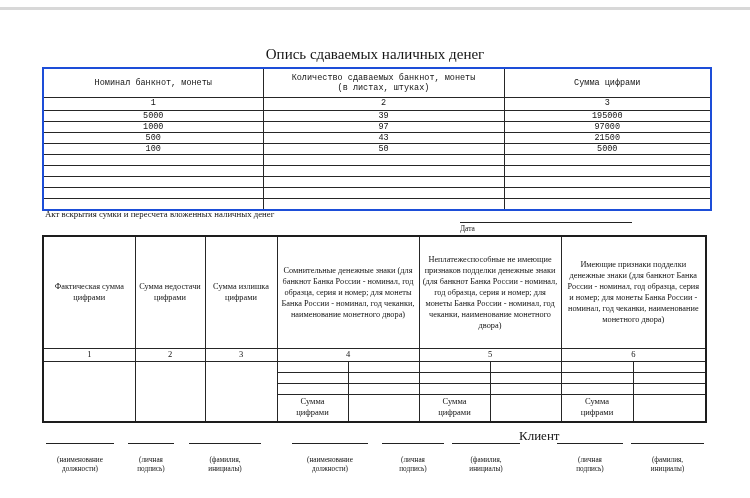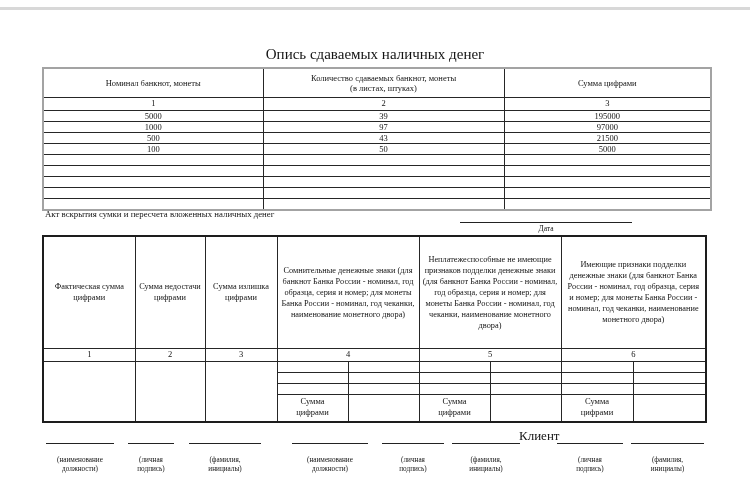--- a/index.html
+++ b/index.html
@@ -11,31 +11,31 @@
   .abs{position:absolute;}
   .pre{white-space:pre-line;}
   .top-edge{left:0;top:7px;width:750px;height:3px;background:#d8d8d8;}
   .doc-title{left:0;top:46px;width:750px;text-align:center;font-size:15px;}
   .act-title{left:45px;top:209px;font-size:8.8px;}
 
   table{border-collapse:collapse;table-layout:fixed;}
   td{border:1px solid #262626;text-align:center;vertical-align:middle;
      font-size:8.5px;line-height:1.18;padding:0 2px;overflow:hidden;}
   .t1{left:42px;top:67px;}
-  .t1 table{width:668px;border:2px solid #a3a3a3;}
+  .t1 table{width:668px;border:2px solid #1d4ed8;font-family:Liberation Mono, monospace;}
   .t2{left:42px;top:235px;}
   .t2 table{width:663px;border:2px solid #1d1d1d;}
   .t2 td.hdr{font-size:8.3px;line-height:11px;padding:0 3px;}
   .sumcell{text-align:center;vertical-align:top;white-space:pre-line;
            padding:1px 4px;line-height:11px;}
   .numrow td{height:12px;}
   .thinrow td{height:10px;}
 
   .date-line{left:460px;top:213px;width:172px;height:9px;border-bottom:1.5px solid #222;}
-  .date-caption{left:460px;top:224px;width:172px;text-align:center;font-size:7.5px;}
+  .date-caption{left:460px;top:224px;width:172px;text-align:left;font-size:7.5px;}
 
   .client-label{left:519px;top:428px;font-size:13px;}
   .sig{position:absolute;top:443px;border-top:1.5px solid #222;text-align:center;
        font-size:7.2px;line-height:9px;white-space:pre-line;padding-top:12px;}
   .sig1{left:46px;width:68px;}
   .sig2{left:128px;width:46px;}
   .sig3{left:189px;width:72px;}
   .sig4{left:292px;width:76px;}
   .sig5{left:382px;width:62px;}
   .sig6{left:452px;width:68px;}

